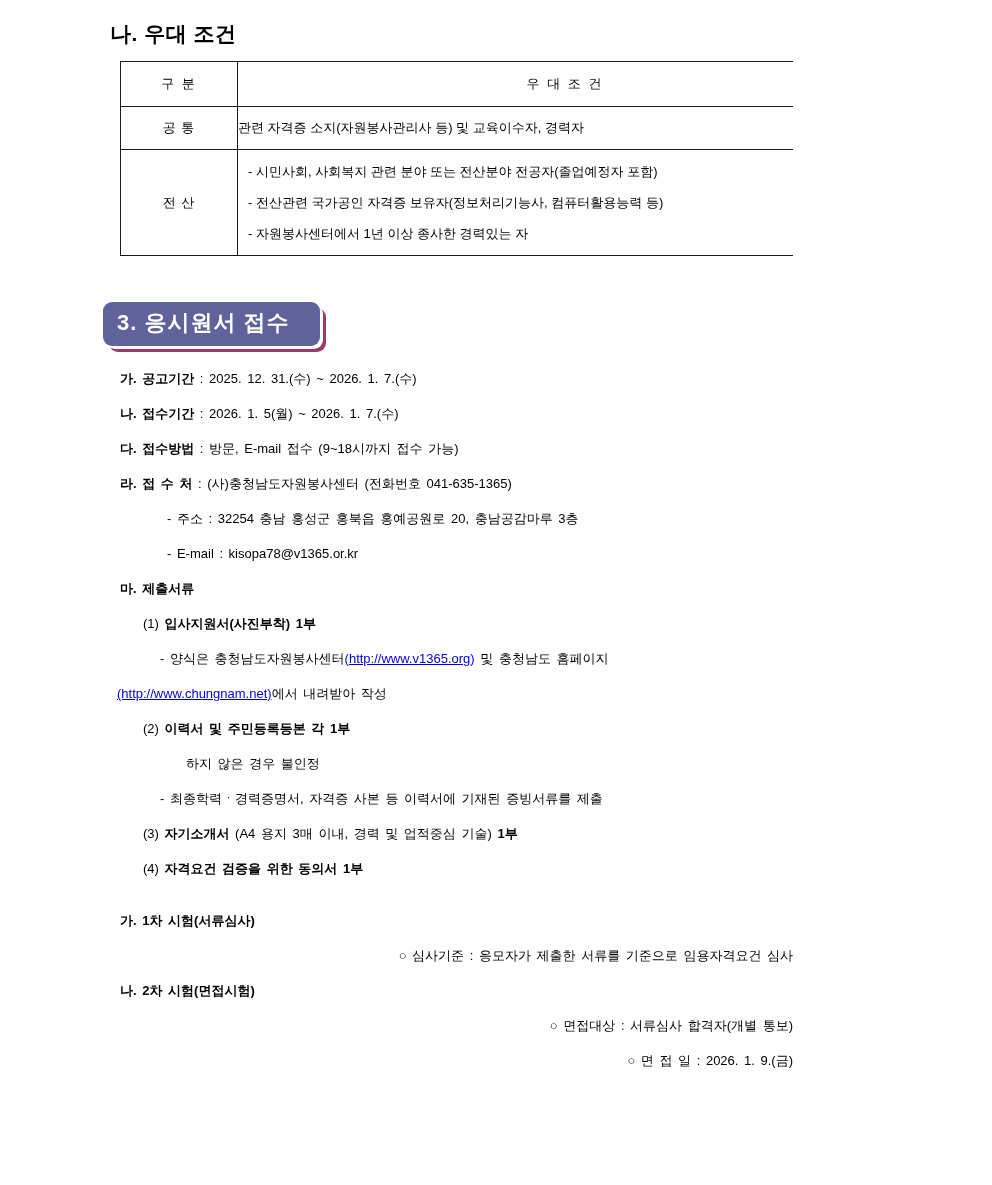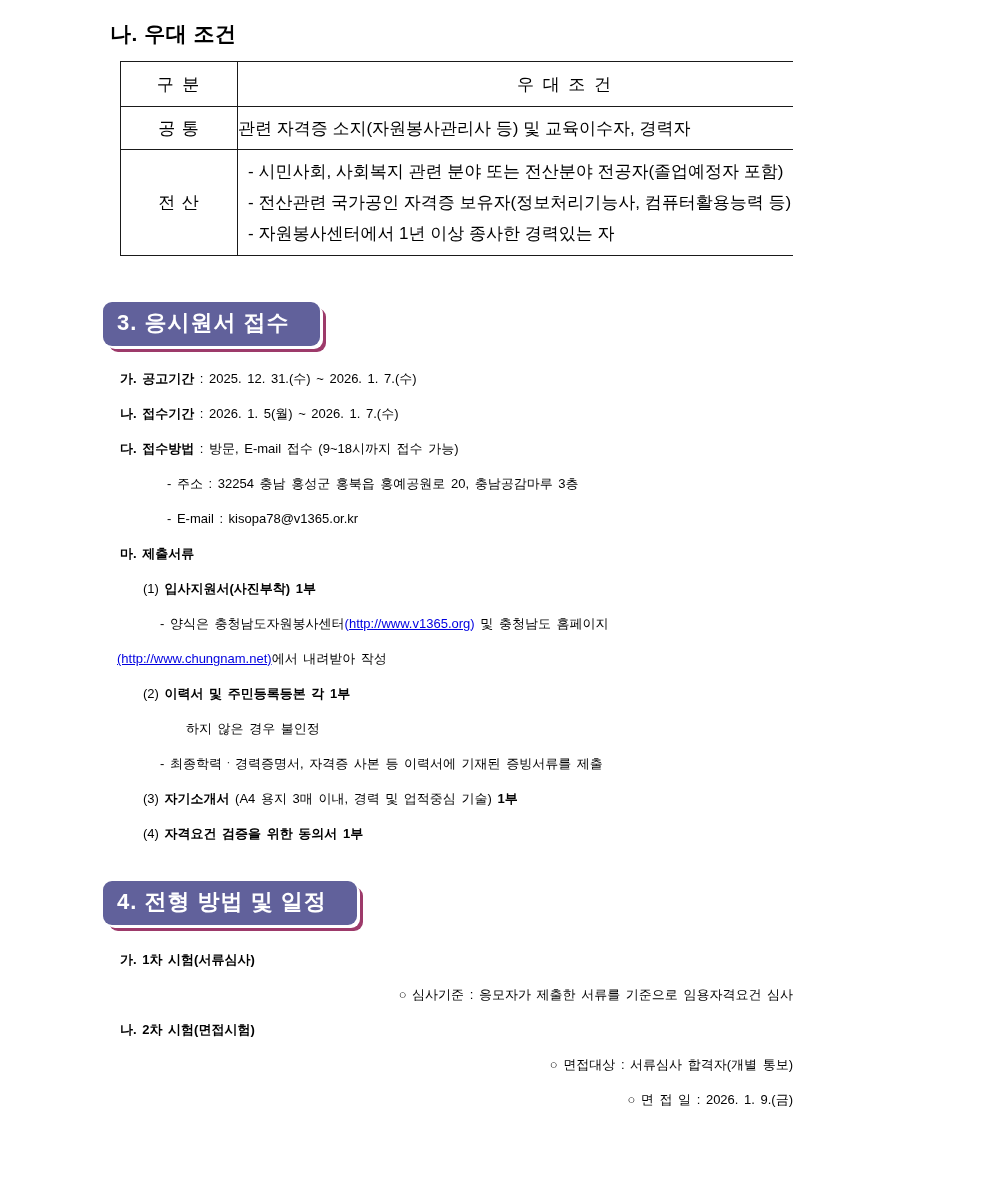--- a/index.html
+++ b/index.html
@@ -11,21 +11,21 @@
   .page { position:relative; width:793px; height:1185px; overflow:hidden; padding-top:14px; box-sizing:border-box; }
 
   .h-main {
     margin:6px 0 13px 110px;
     font-size:21px; font-weight:bold; letter-spacing:0.5px;
   }
 
   table.pref-table {
     margin-left:120px; width:773px;
     border-collapse:collapse; table-layout:fixed;
-    font-size:17px;
+    font-size:13px;
   }
   table.pref-table td {
     border:1.5px solid #1a1a1a;
     padding:0;
     vertical-align:middle;
   }
   td.cat { width:116px; text-align:center; letter-spacing:1px; }
   td.val { padding:4px 10px; }
   tr.hdr td { height:44px; text-align:center; letter-spacing:2px; }
   tr.r1 td { height:42px; }
@@ -87,36 +87,34 @@
   </table>
 
   <div>
     <div class="section-banner">3. 응시원서 접수</div>
   </div>
 
   <div class="content">
     <div class="line lv1"><span class="b">가. 공고기간</span><span> : 2025. 12. 31.(수) ~ 2026. 1. 7.(수)</span></div>
     <div class="line lv1"><span class="b">나. 접수기간</span><span> : 2026. 1. 5(월) ~ 2026. 1. 7.(수)</span></div>
     <div class="line lv1"><span class="b">다. 접수방법</span><span> : 방문, E-mail 접수 (9~18시까지 접수 가능)</span></div>
+    <div class="line lv1"><span class="b">라. 접 수 처</span><span> : (사)충청남도자원봉사센터 (전화번호 041-635-1365)</span></div>
     <div class="line lvdash">- 주소 : 32254 충남 홍성군 홍북읍 홍예공원로 20, 충남공감마루 3층</div>
     <div class="line lvdash">- E-mail : kisopa78@v1365.or.kr</div>
     <div class="line lv1 b">마. 제출서류</div>
     <div class="line lvnum"><span>(1) </span><span class="b">입사지원서(사진부착) 1부</span></div>
     <div class="line lvdash2"><span>- 양식은 충청남도자원봉사센터</span><span class="lp">(</span><span class="link">http://www.v1365.org</span><span class="lp">)</span><span> 및 충청남도 홈페이지</span></div>
     <div class="line lvcont"><span class="link">(http://www.chungnam.net)</span><span>에서 내려받아 작성</span></div>
     <div class="line lvnum"><span>(2) </span><span class="b">이력서 및 주민등록등본 각 1부</span></div>
     <div class="line lvcont2">하지 않은 경우 불인정</div>
     <div class="line lvdash2">- 최종학력ㆍ경력증명서, 자격증 사본 등 이력서에 기재된 증빙서류를 제출</div>
     <div class="line lvnum"><span>(3) </span><span class="b">자기소개서</span><span> (A4 용지 3매 이내, 경력 및 업적중심 기술) </span><span class="b">1부</span></div>
     <div class="line lvnum"><span>(4) </span><span class="b">자격요건 검증을 위한 동의서 1부</span></div>
   </div>
 
-  <div>
-    <div class="section-banner second">4. 전형 방법 및 일정</div>
-  </div>
 
   <div class="content content2">
     <div class="line lv1 b">가. 1차 시험(서류심사)</div>
     <div class="line lvcircle">○ 심사기준 : 응모자가 제출한 서류를 기준으로 임용자격요건 심사</div>
     <div class="line lv1 b">나. 2차 시험(면접시험)</div>
     <div class="line lvcircle">○ 면접대상 : 서류심사 합격자(개별 통보)</div>
     <div class="line lvcircle">○ 면 접 일 : 2026. 1. 9.(금)</div>
   </div>
 
 </div>

